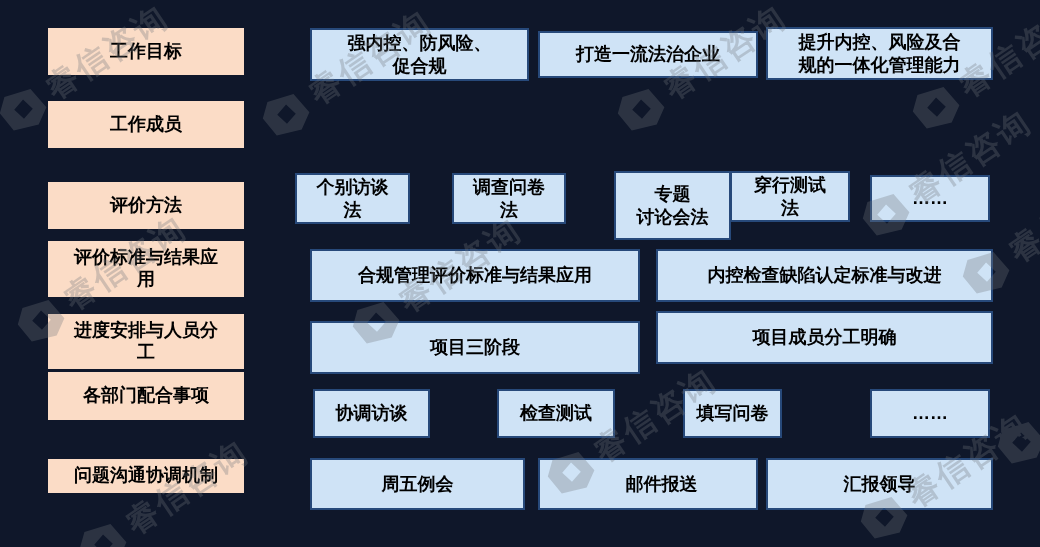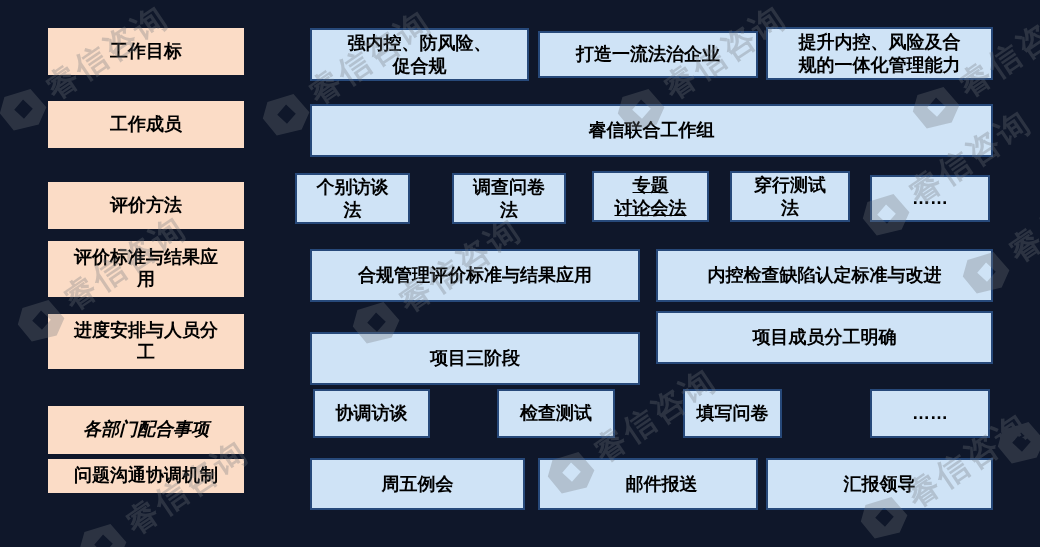--- a/index.html
+++ b/index.html
@@ -61,45 +61,44 @@
 
 <div class="stage">
 
   <div class="label-box" style="top:28px;height:47px;">工作目标</div>
   <div class="label-box" style="top:101px;height:47px;">工作成员</div>
   <div class="label-box" style="top:182px;height:47px;">评价方法</div>
   <div class="label-box" style="top:241px;height:56px;">评价标准与结果应
 用</div>
   <div class="label-box" style="top:314px;height:55px;">进度安排与人员分
 工</div>
-  <div class="label-box" style="top:406px;height:48px;font-style:italic;">各部门配合事项</div>
+  <div class="label-box" style="top:372px;height:48px;">各部门配合事项</div>
   <div class="label-box" style="top:459px;height:34px;">问题沟通协调机制</div>
 
   <div class="node-box" style="left:310px;top:28px;width:219px;height:53px;">强内控、防风险、
 促合规</div>
   <div class="node-box" style="left:538px;top:31px;width:220px;height:47px;">打造一流法治企业</div>
   <div class="node-box" style="left:766px;top:27px;width:227px;height:53px;">提升内控、风险及合
 规的一体化管理能力</div>
 
-  <div class="node-box" style="left:310px;top:104px;width:683px;height:53px;">睿信联合工作组</div>
 
   <div class="node-box" style="left:295px;top:173px;width:115px;height:51px;">个别访谈
 法</div>
   <div class="node-box" style="left:452px;top:173px;width:114px;height:51px;">调查问卷
 法</div>
-  <div class="node-box" style="left:592px;top:171px;width:117px;height:51px;text-decoration:underline;">专题
+  <div class="node-box" style="left:614px;top:171px;width:117px;height:69px;">专题
 讨论会法</div>
   <div class="node-box" style="left:730px;top:171px;width:120px;height:51px;">穿行测试
 法</div>
   <div class="node-box" style="left:870px;top:175px;width:120px;height:47px;">……</div>
 
   <div class="node-box" style="left:310px;top:249px;width:330px;height:53px;">合规管理评价标准与结果应用</div>
   <div class="node-box" style="left:656px;top:249px;width:337px;height:53px;">内控检查缺陷认定标准与改进</div>
 
-  <div class="node-box" style="left:310px;top:332px;width:330px;height:53px;">项目三阶段</div>
+  <div class="node-box" style="left:310px;top:321px;width:330px;height:53px;">项目三阶段</div>
   <div class="node-box" style="left:656px;top:311px;width:337px;height:53px;">项目成员分工明确</div>
 
   <div class="node-box" style="left:313px;top:389px;width:117px;height:49px;">协调访谈</div>
   <div class="node-box" style="left:497px;top:389px;width:118px;height:49px;">检查测试</div>
   <div class="node-box" style="left:683px;top:389px;width:99px;height:49px;">填写问卷</div>
   <div class="node-box" style="left:870px;top:389px;width:120px;height:49px;">……</div>
 
   <div class="node-box" style="left:310px;top:458px;width:215px;height:52px;">周五例会</div>
   <div class="node-box" style="left:538px;top:458px;width:220px;height:52px;padding-left:27px;">邮件报送</div>
   <div class="node-box" style="left:766px;top:458px;width:227px;height:52px;">汇报领导</div>

